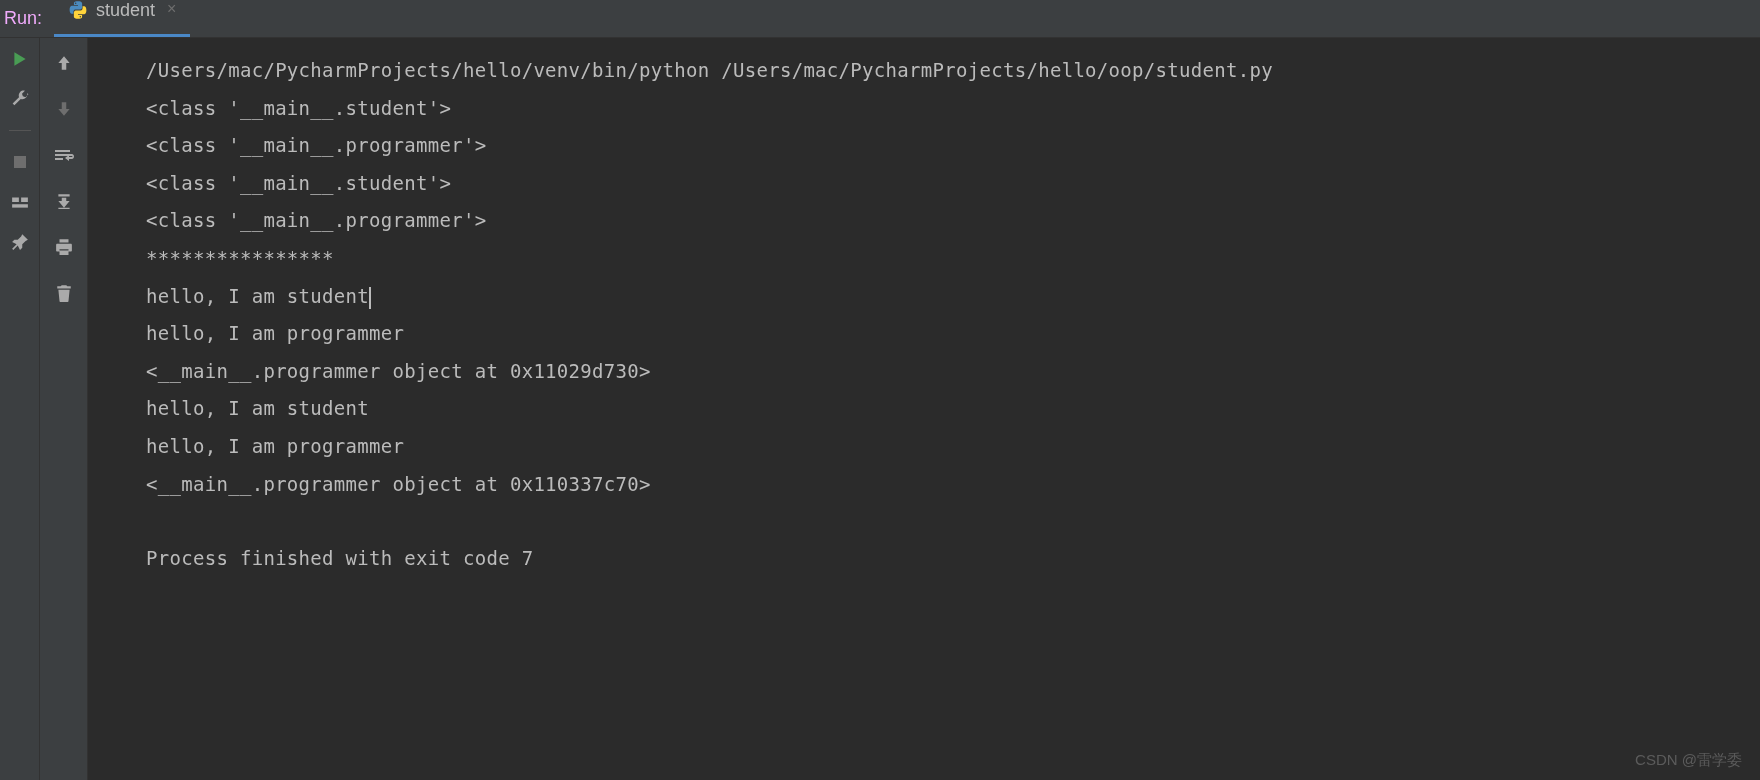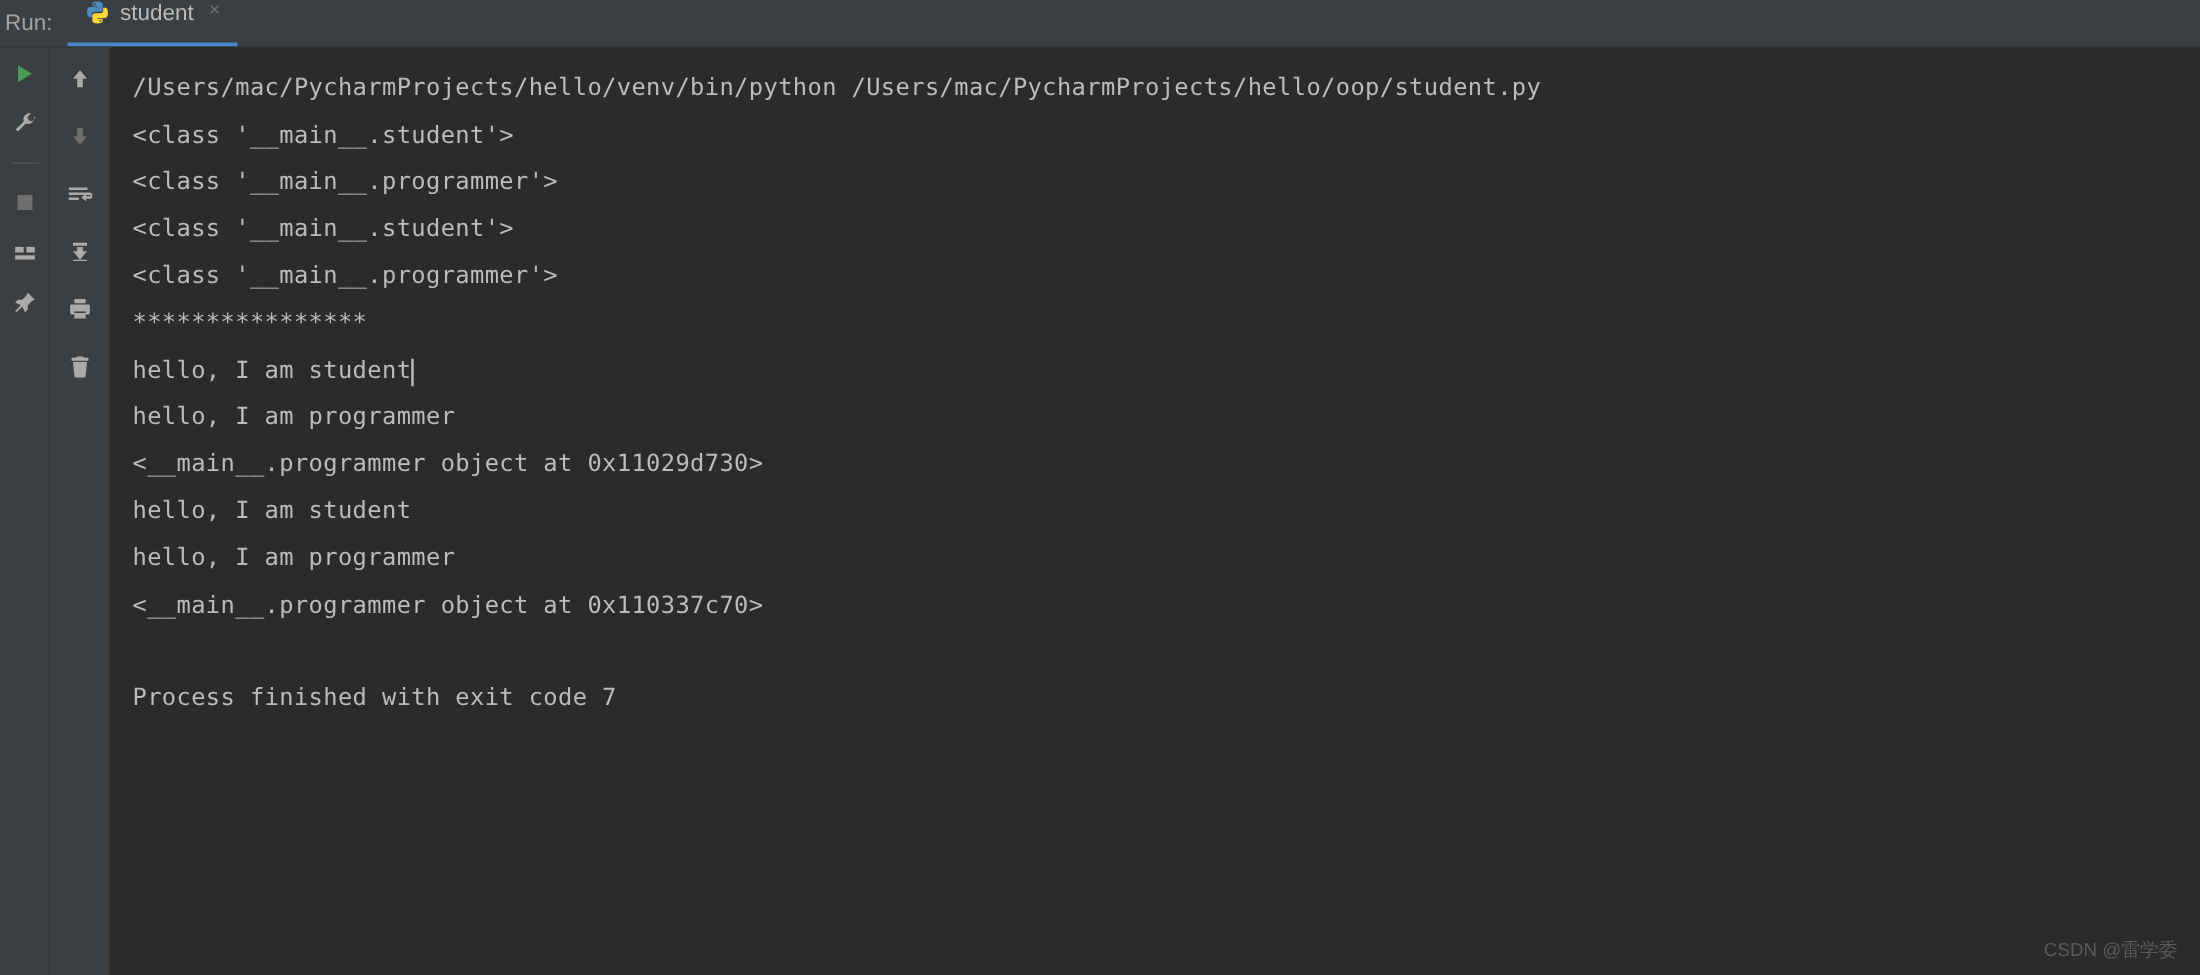--- a/index.html
+++ b/index.html
@@ -17,21 +17,21 @@
       height: 780px;
     }
     .top-bar {
       display: flex;
       align-items: center;
       height: 38px;
       background: #3c3f41;
       border-bottom: 1px solid #323232;
     }
     .run-label {
-      color: #a3a3a3;
+      color: #f0abfc;
       padding: 0 12px 0 4px;
       font-family: -apple-system, "Segoe UI", sans-serif;
       font-size: 18px;
       text-align: center;
     }
     .tab {
       display: flex;
       gap: 8px;
       height: 100%;
       padding: 0 14px;
@@ -91,20 +91,21 @@
       background: #2b2b2b;
       padding: 14px 18px;
       overflow: auto;
     }
     .console-line {
       line-height: 1.98;
       white-space: pre;
       color: #bbbbbb;
       font-family: "Menlo", "Consolas", monospace;
       letter-spacing: 0.3px;
+      margin-left: 40px;
     }
     .blank-line {
       height: 37px;
     }
     .cursor {
       display: inline-block;
       width: 2px;
       height: 22px;
       background: #bbbbbb;
       vertical-align: text-bottom;

